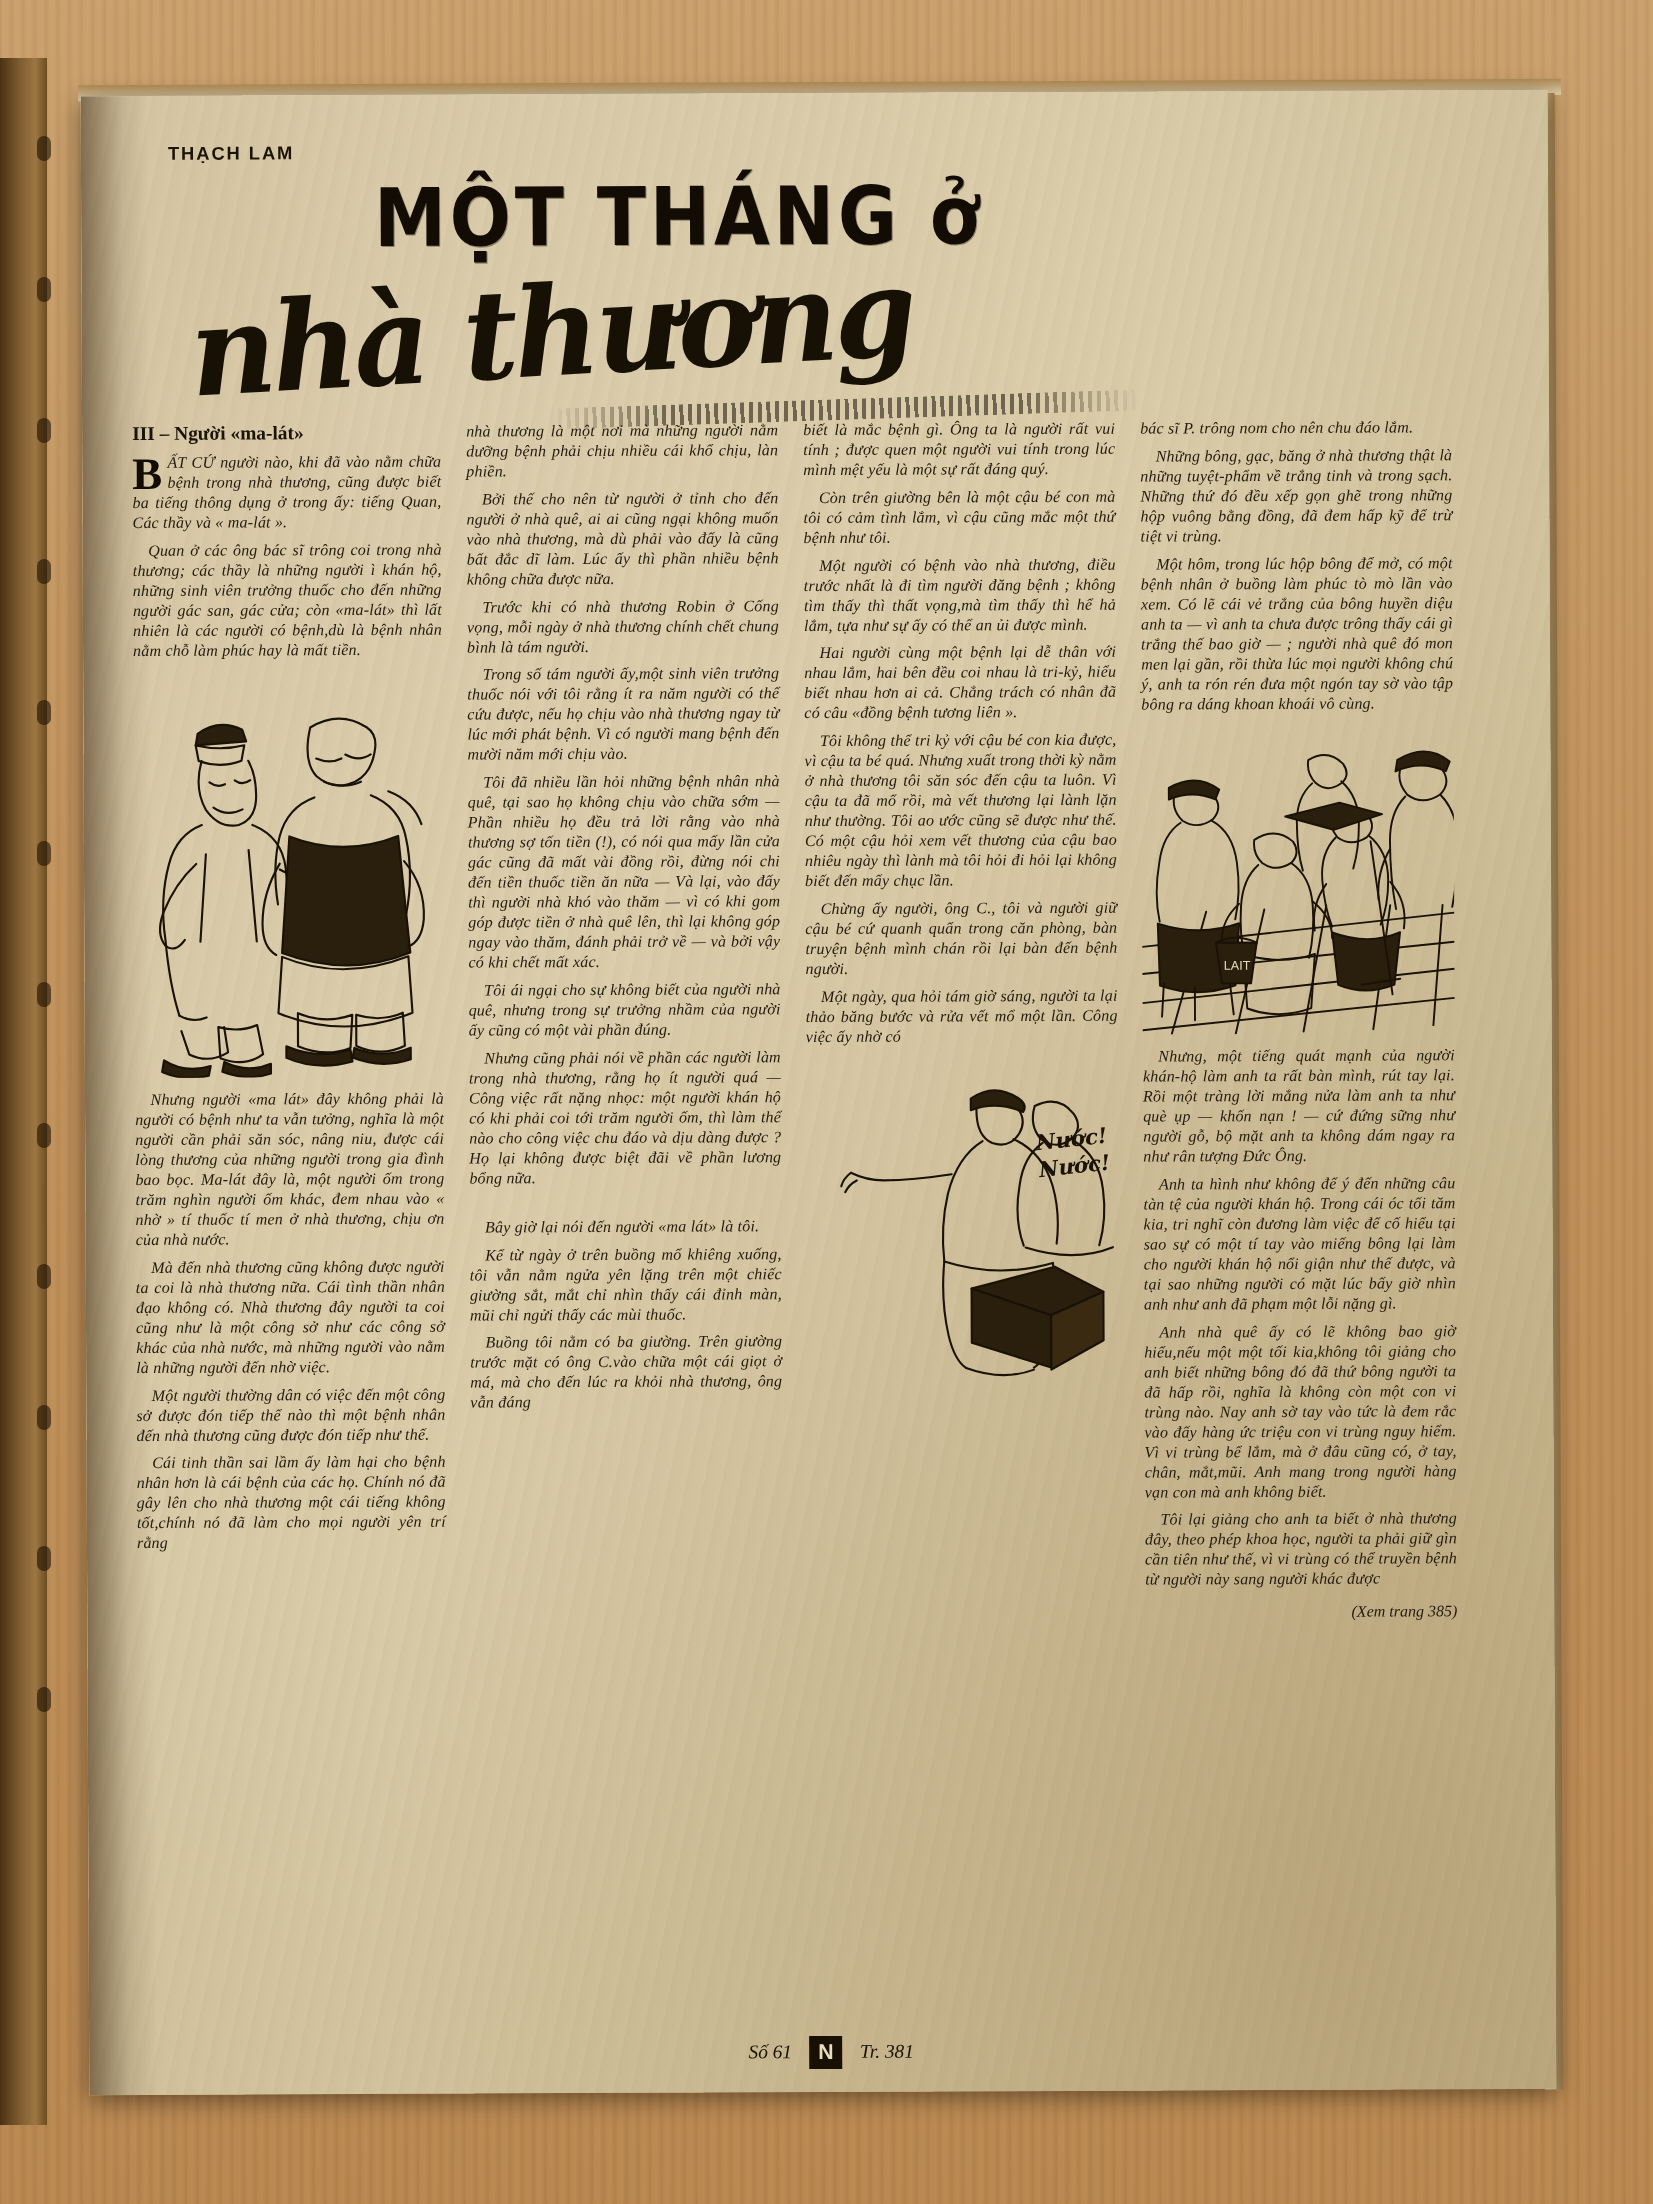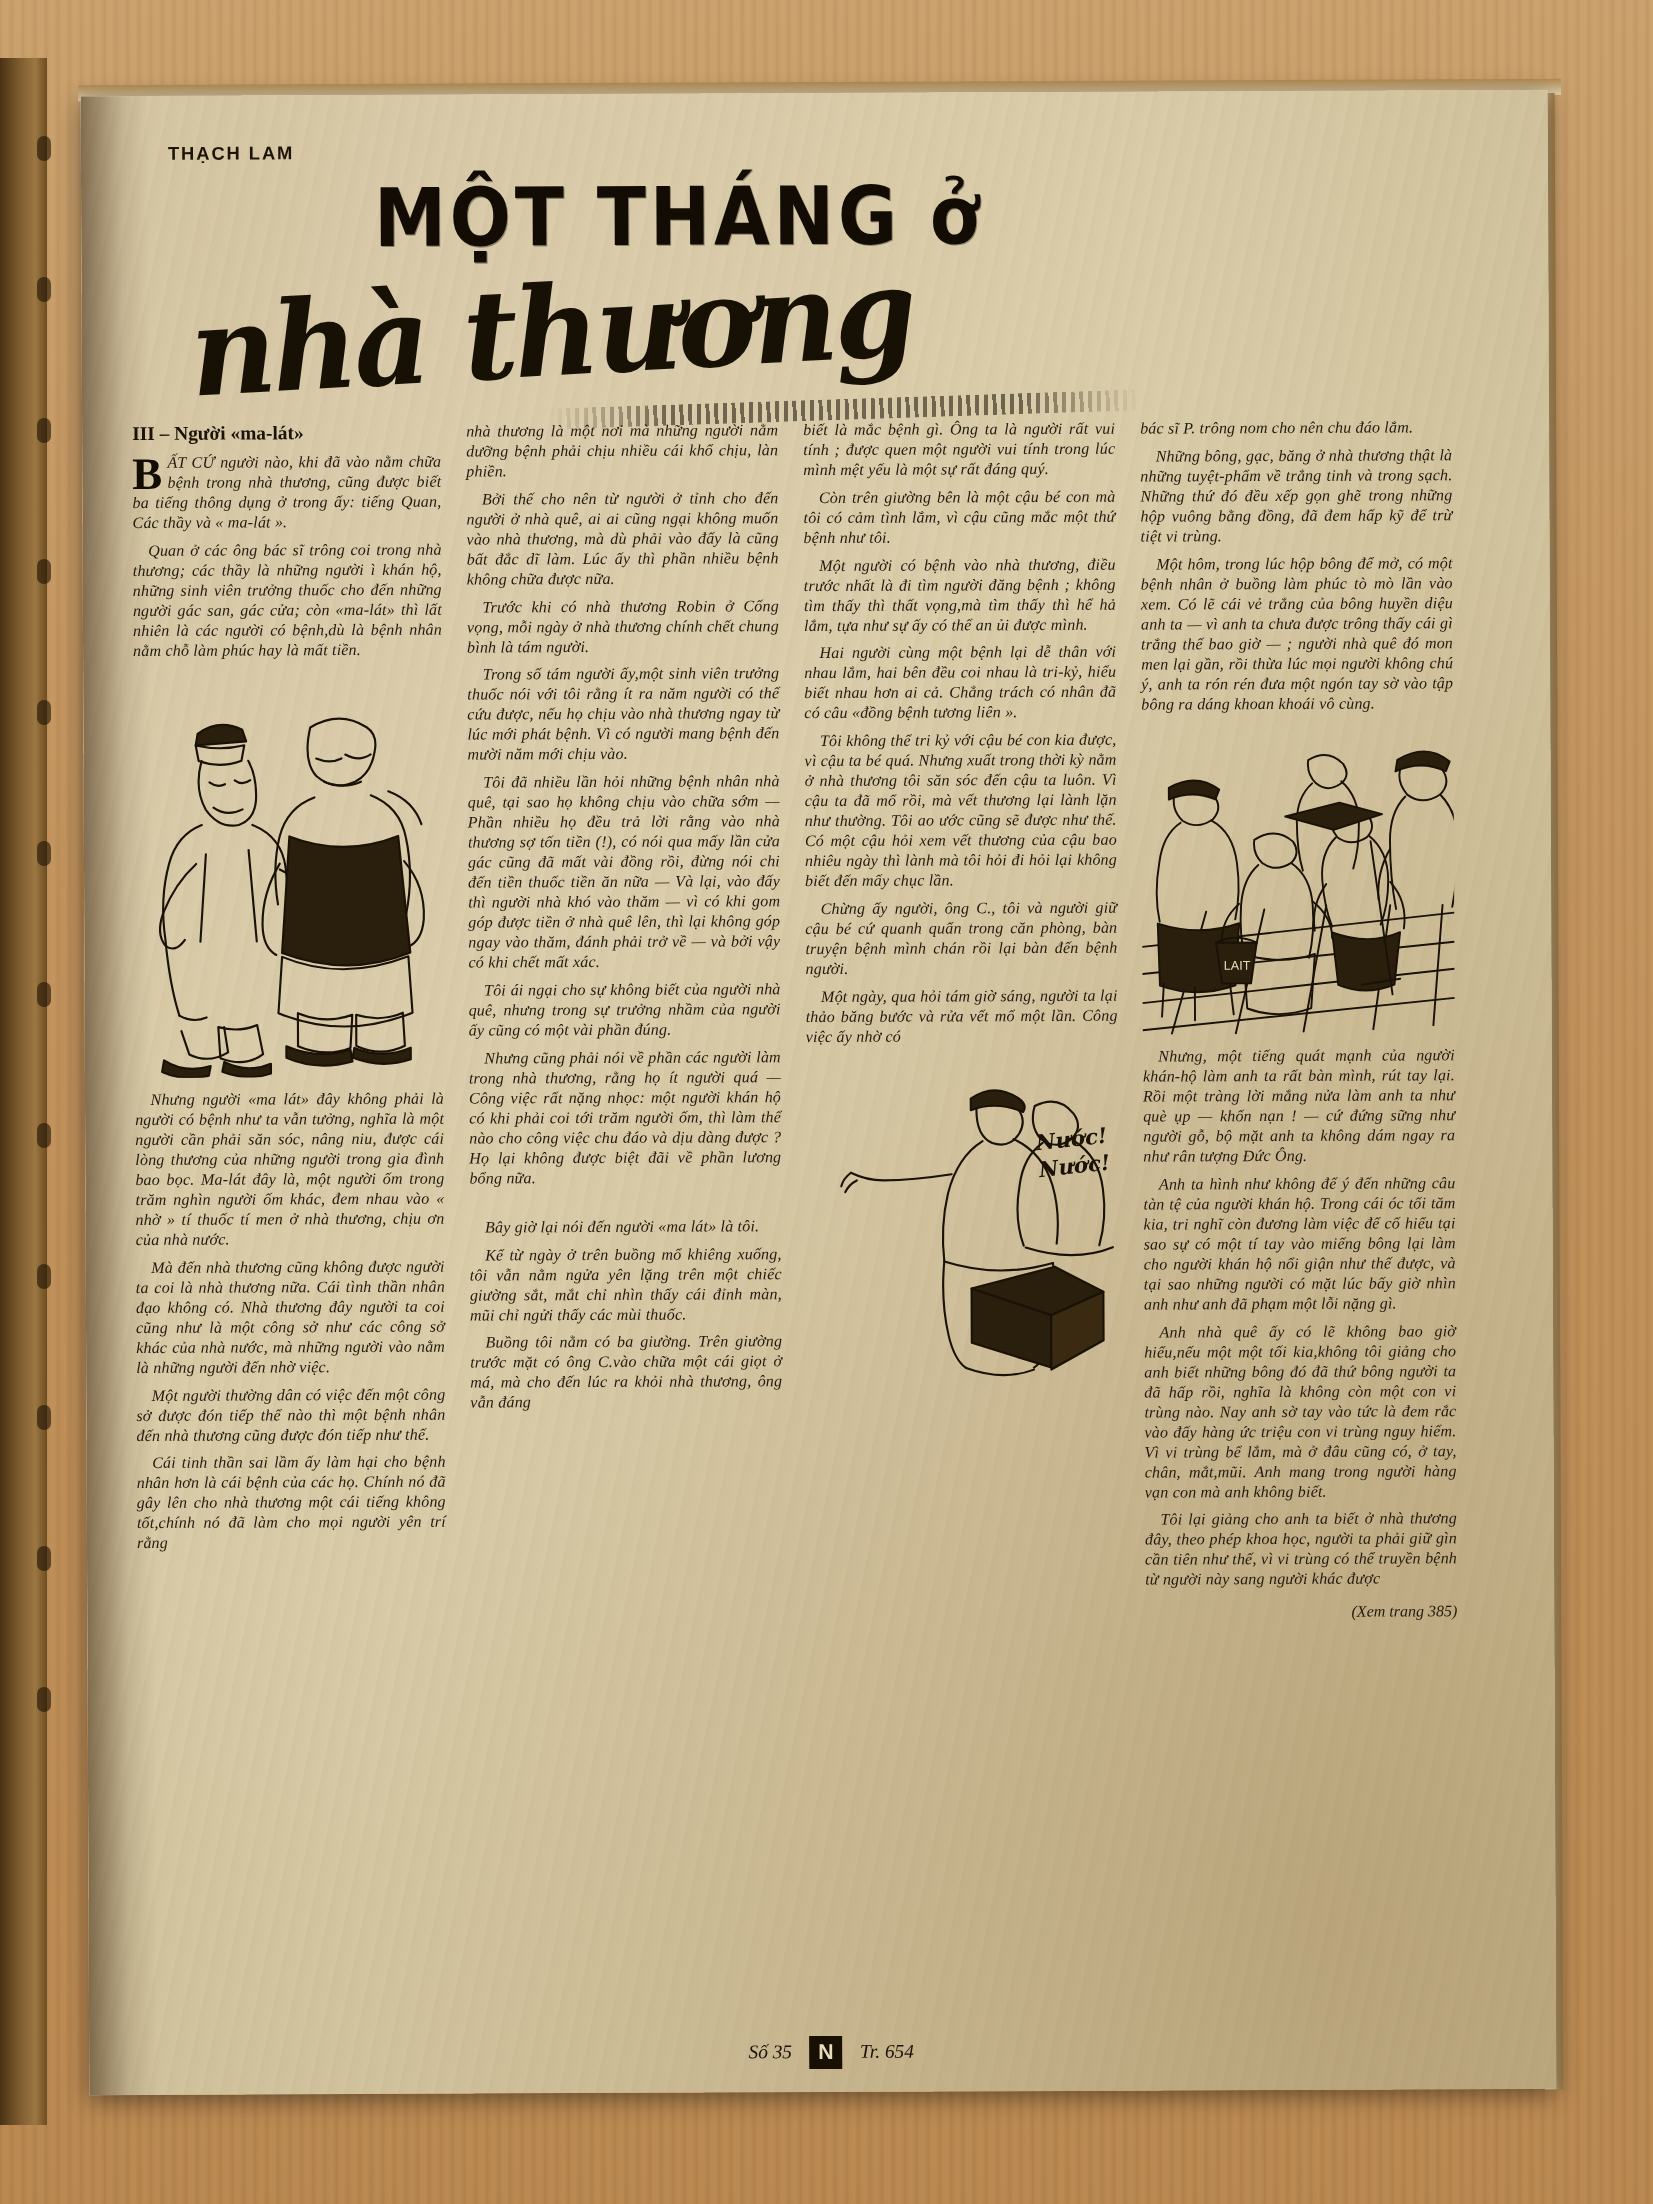--- a/index.html
+++ b/index.html
@@ -314,23 +314,23 @@
         <p>Anh ta hình như không để ý đến những câu tàn tệ của người khán hộ. Trong cái óc tối tăm kia, tri nghĩ còn đương làm việc để cố hiểu tại sao sự có một tí tay vào miếng bông lại làm cho người khán hộ nổi giận như thế được, và tại sao những người có mặt lúc bấy giờ nhìn anh như anh đã phạm một lỗi nặng gì.</p>
         <p>Anh nhà quê ấy có lẽ không bao giờ hiểu,nếu một một tối kia,không tôi giảng cho anh biết những bông đó đã thứ bông người ta đã hấp rồi, nghĩa là không còn một con vi trùng nào. Nay anh sờ tay vào tức là đem rắc vào đấy hàng ức triệu con vi trùng nguy hiểm. Vì vi trùng bể lắm, mà ở đâu cũng có, ở tay, chân, mắt,mũi. Anh mang trong người hàng vạn con mà anh không biết.</p>
         <p>Tôi lại giảng cho anh ta biết ở nhà thương đây, theo phép khoa học, người ta phải giữ gìn cần tiên như thế, vì vi trùng có thể truyền bệnh từ người này sang người khác được</p>
 
         <div class="seealso">(Xem trang 385)</div>
       </div>
 
     </div>
 
     <div class="footer">
-      <span>Số 35</span>
+      <span>Số 61</span>
       <span class="logo-box">N</span>
-      <span>Tr. 654</span>
+      <span>Tr. 381</span>
     </div>
 
   </div>
 </div>
 
 <div class="spine"></div>
 <div class="spine-holes">
   <i></i>
     <i></i>
     <i></i>

